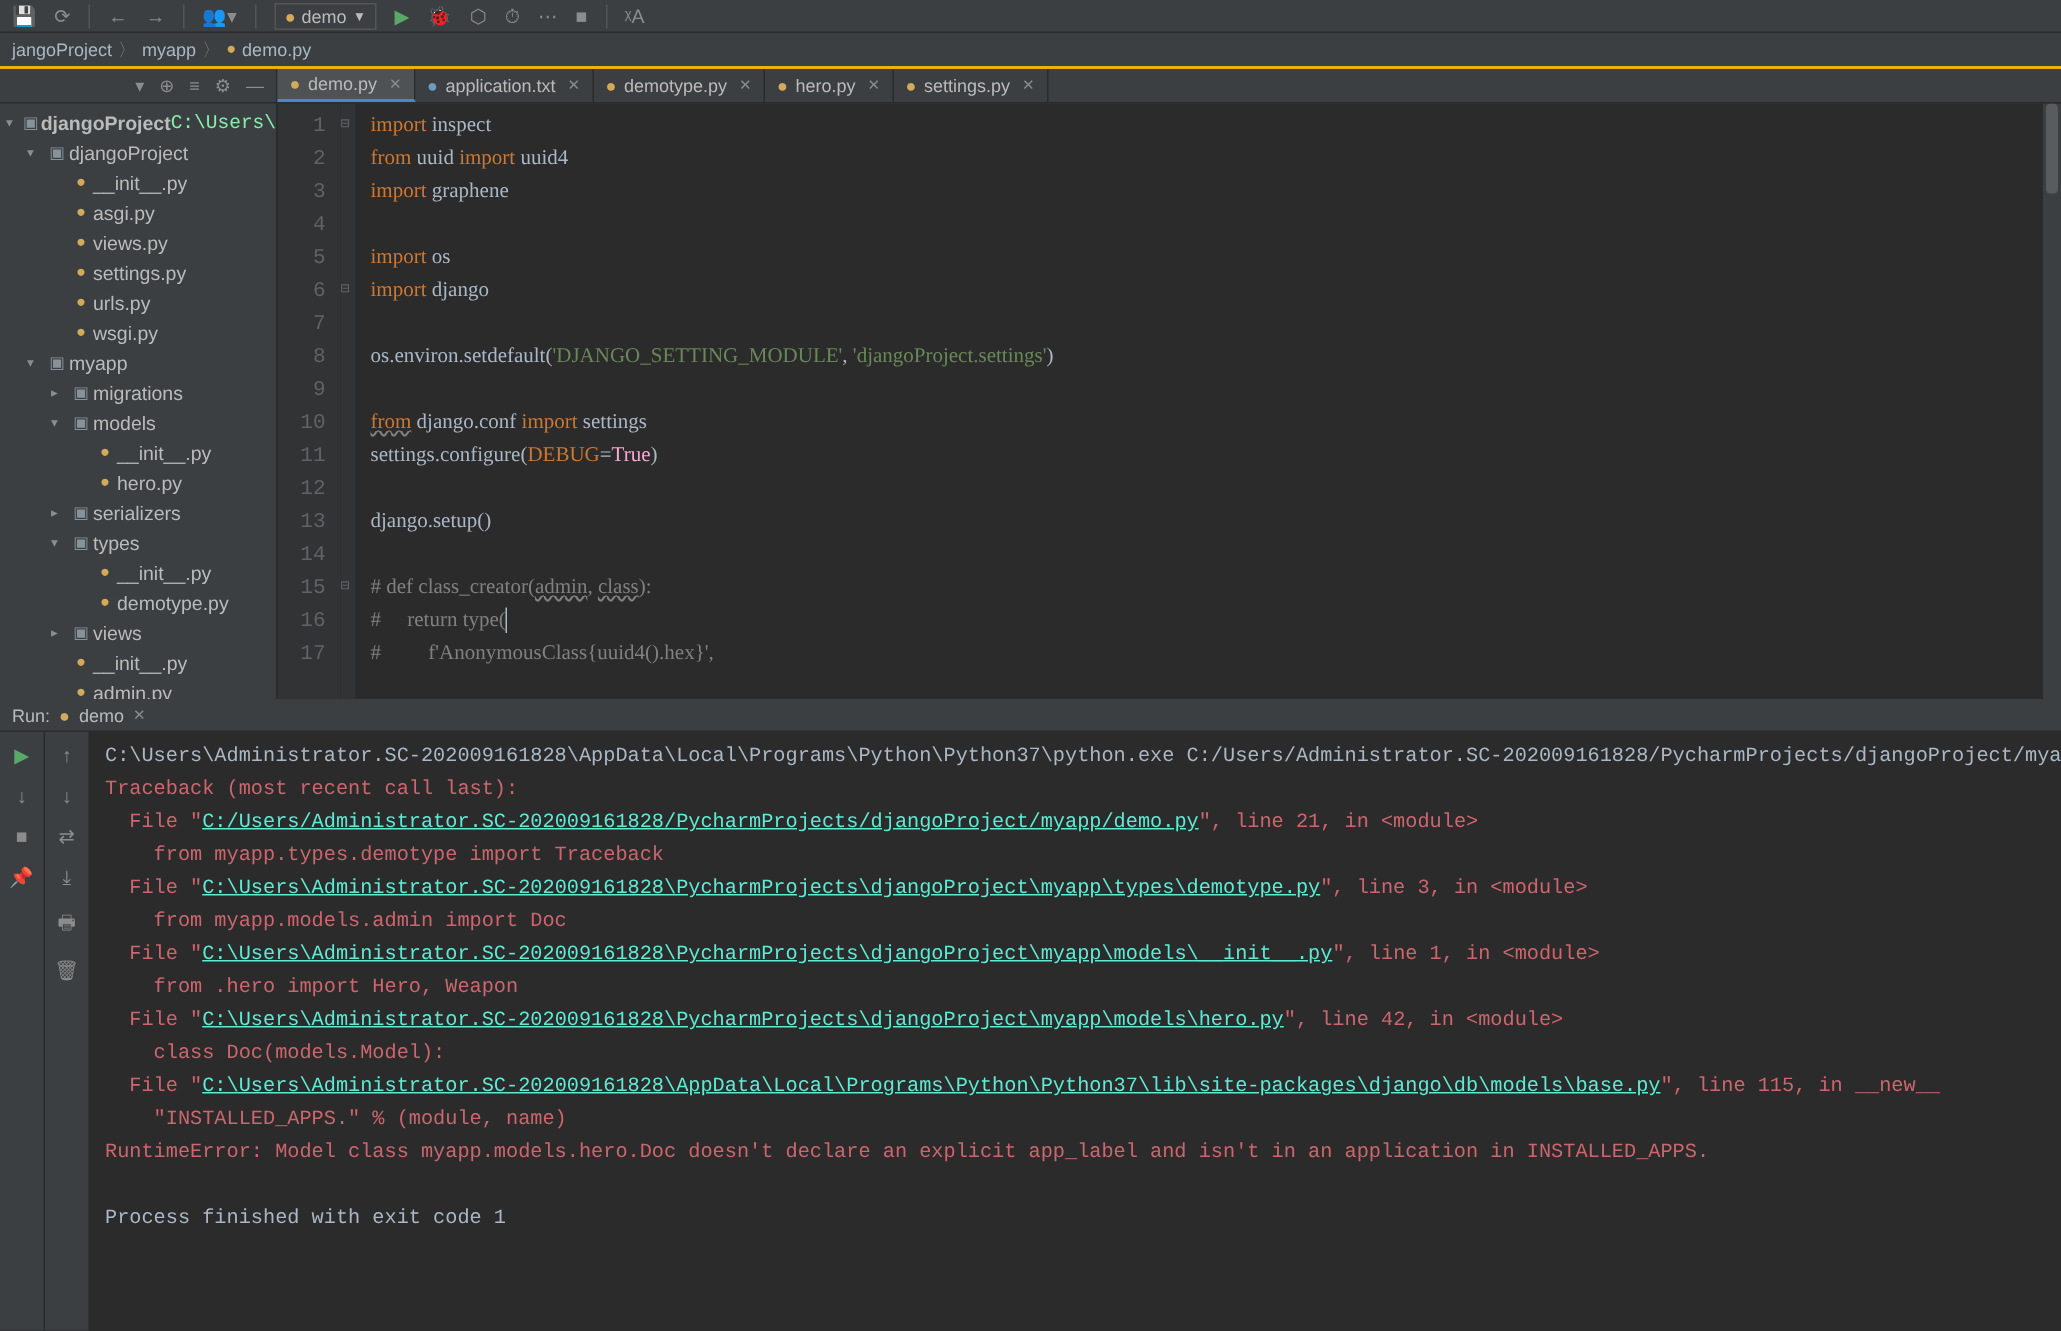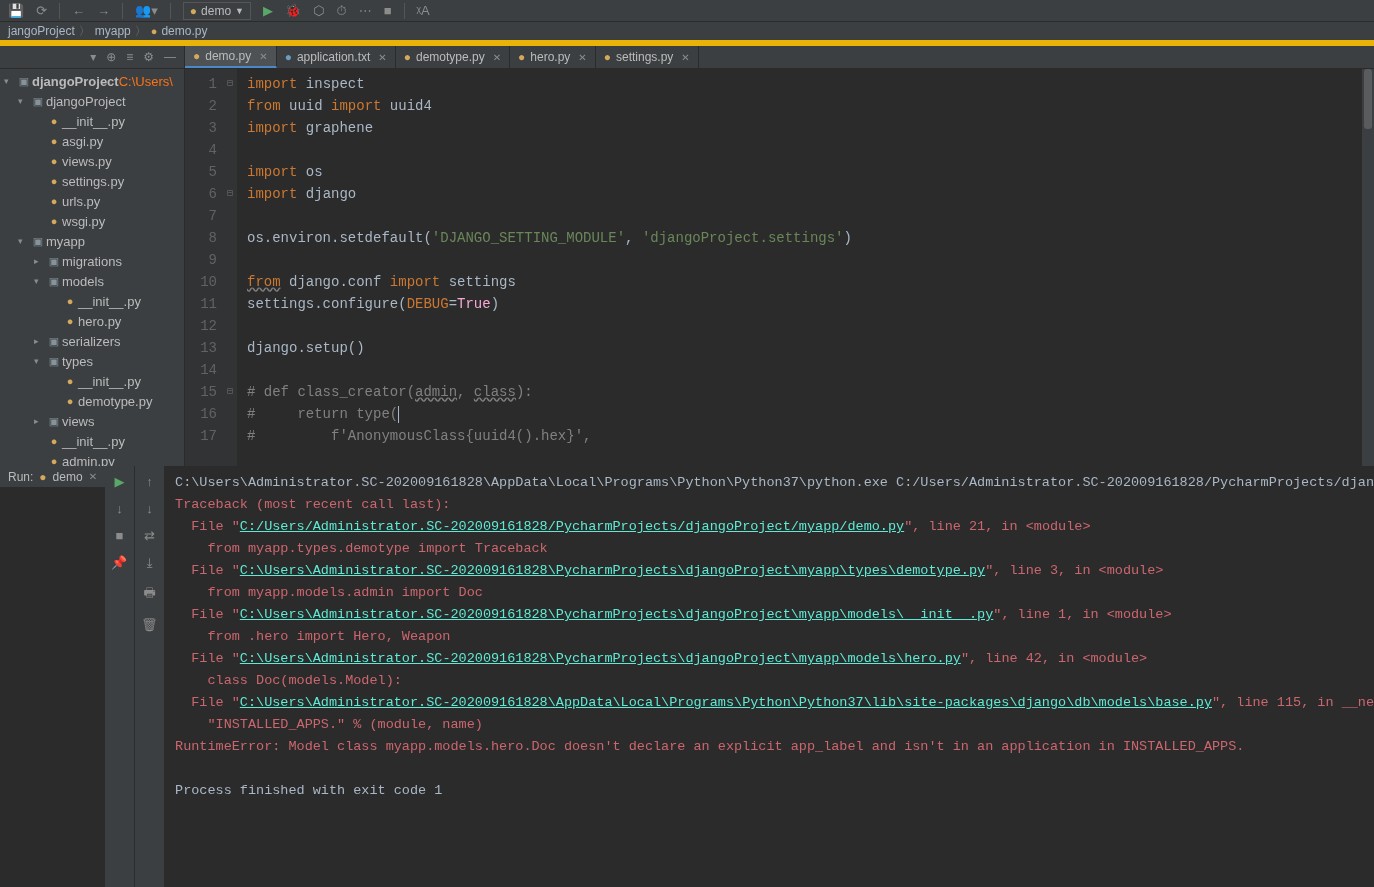--- a/index.html
+++ b/index.html
@@ -26,21 +26,21 @@
 .toolbar-top .tb-icon { color: #8c8c8c; cursor: pointer; font-size: 13px; }
 .toolbar-top .sep { width: 1px; height: 16px; background: #555; }
 .config-selector {
   display: flex; align-items: center; gap: 4px;
   background: #3c3f41; border: 1px solid #555; padding: 1px 6px;
   font-size: 12px; color: #bbb;
 }
 .breadcrumb {
   background: #3c3f41;
   height: 24px;
-  border-bottom: 6px solid #eab308;
+  border-bottom: 2px solid #eab308;
   display: flex;
   align-items: center;
   padding: 0 8px;
   font-size: 12px;
   gap: 4px;
 }
 .breadcrumb .crumb { color: #a9b7c6; }
 .breadcrumb .sep-angle { color: #777; }
 .main-area {
   display: flex;
@@ -64,21 +64,21 @@
   display: flex;
   flex-direction: column;
   overflow: hidden;
 }
 .tree { flex: 1; overflow-y: auto; font-size: 13px; padding-top: 2px; }
 .tree-row {
   display: flex; align-items: center; height: 20px;
   padding-left: 4px; white-space: nowrap; color: #bbb;
 }
 .tree-row .label { color: #bbb; }
-.tree-row .dim { color: #f97316; margin-left: 0; }
+.tree-row .dim { color: #86efac; margin-left: 0; font-family: Liberation Mono, monospace; }
 .tree-row .arrow { width: 12px; display: inline-block; color: #8c8c8c; font-size: 9px; }
 .tree-row .ficon { width: 16px; display: inline-block; text-align: center; font-size: 11px; }
 .ind1 { padding-left: 18px; } .ind2 { padding-left: 34px; }
 .ind3 { padding-left: 50px; }
 .folder-icon { color: #87939a; }
 .py-icon { color: #d3a95a; }
 .editor-area { flex: 1; display: flex; flex-direction: column; background: #2b2b2b; }
 .editor-tabs {
   background: #3c3f41; height: 23px; display: flex; align-items: stretch;
   border-bottom: 1px solid #2b2b2b;
@@ -91,21 +91,21 @@
 .editor-tab.active { background: #4e5254; border-bottom: 2px solid #4a88c7; }
 .editor-tab .close-x { color: #8c8c8c; font-size: 10px; margin-left: 3px; }
 .code-wrap { flex: 1; display: flex; overflow: hidden; font-family: "Consolas","Courier New",monospace; font-size: 14px; }
 .gutter {
   background: #313335; color: #606366; text-align: right;
   padding: 4px 10px 4px 8px; line-height: 22px; user-select: none;
   width: 42px;
 }
 .code {
   flex: 1; padding: 4px 0 4px 10px; line-height: 22px;
-  white-space: pre; color: #a9b7c6; position: relative;
+  white-space: pre; color: #a9b7c6; position: relative; font-family: Liberation Serif, serif;
 }
 .kw { color: #cc7832; }
 .str { color: #6a8759; }
 .cmt { color: #808080; }
 .bool { color: #f9a8d4; }
 .ident { color: #a9b7c6; }
 .und { text-decoration: underline wavy #808080; }
 .caret { display: inline-block; width: 1px; height: 17px; background: #a9b7c6; vertical-align: middle; }
 .fold-gutter {
   background: #313335; width: 10px; padding-top: 4px; line-height: 22px;
@@ -127,21 +127,21 @@
   border-right: 1px solid #2b2b2b;
 }
 .run-side .ricon, .run-side-secondary .ricon { color: #8c8c8c; cursor: pointer; font-size: 13px; }
 .run-side .ricon.play { color: #59a869; }
 .run-output {
   flex: 1; padding: 6px 10px; font-family: "Consolas","Courier New",monospace;
   font-size: 13.5px; line-height: 22px; white-space: pre; overflow: auto;
 }
 .run-output .err { color: #cc666e; }
 .run-output .link { color: #5eead4; text-decoration: underline; cursor: pointer; }
-.run-wrap { display: flex; flex-direction: row; flex: 1; }
+.run-wrap { display: flex; flex-direction: column; flex: 1; }
 .run-body { display: flex; flex: 1; }
 
 .scrollbar-v {
   position: absolute; right: 0; top: 0; width: 12px; height: 100%;
   background: #3c3f41;
 }
 .scrollbar-thumb {
   position: absolute; left: 2px; width: 8px; background: #595b5d;
   border-radius: 3px;
 }

